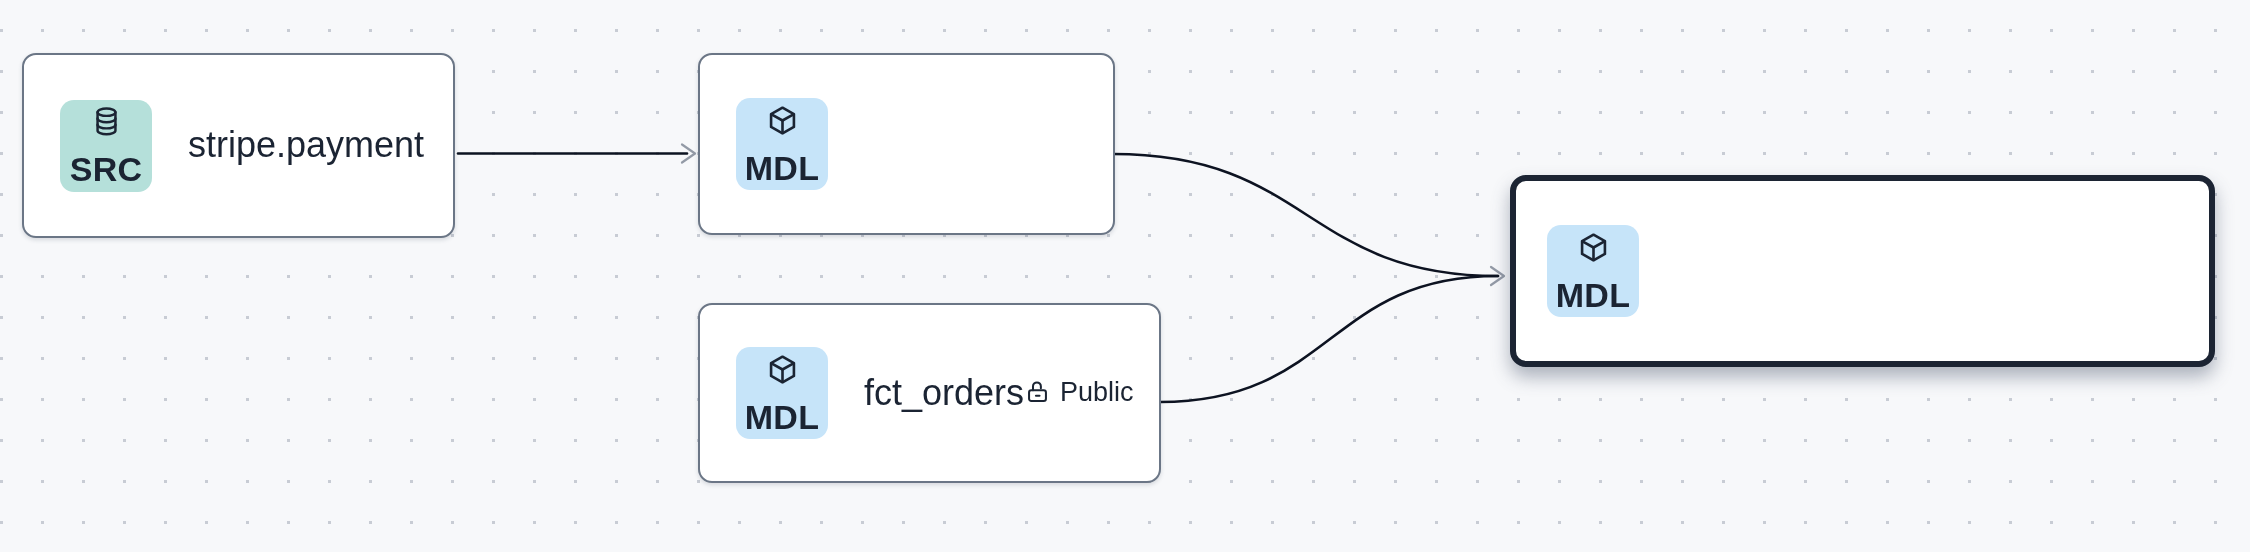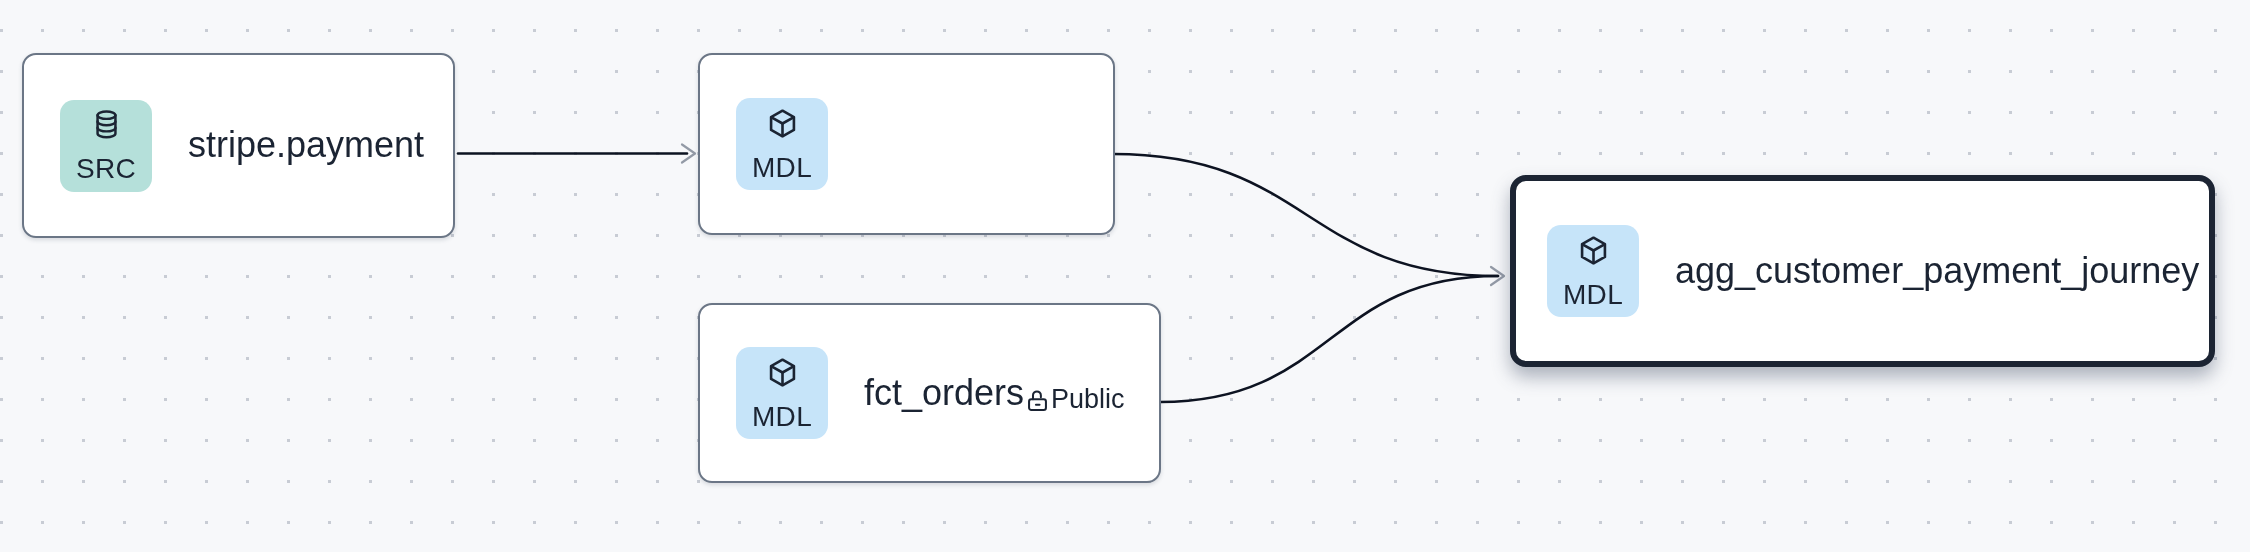--- a/index.html
+++ b/index.html
@@ -52,25 +52,25 @@
   #node-agg-customer-payment-journey{left:1510px;top:175px;width:705px;height:192px}
 
   .badge{
     width:92px;height:92px;border-radius:14px;flex:0 0 auto;
     display:flex;flex-direction:column;align-items:center;justify-content:center;
     color:var(--text);
   }
   .badge.src{background:var(--badge-src-bg)}
   .badge.mdl{background:var(--badge-mdl-bg)}
   .badge svg{width:33px;height:33px;stroke:var(--text);fill:none;stroke-linecap:round;stroke-linejoin:round}
-  .badge-label{font-size:28px;font-weight:400;line-height:1;margin-top:14px;letter-spacing:.3px}
+  .badge-label{font-size:34px;font-weight:700;line-height:1;margin-top:14px;letter-spacing:.3px}
 
   .title{font-size:36px;font-weight:500;color:var(--text);white-space:nowrap;line-height:1.18}
   .text-col{display:flex;justify-content:center}
-  .tag-row{display:flex;align-items:flex-end;margin-top:6px;color:var(--text)}
+  .tag-row{display:flex;align-items:flex-start;gap:9px;margin-top:6px;color:var(--text)}
   .tag-row svg{width:27px;height:27px;stroke:var(--text);fill:none;stroke-linecap:round;stroke-linejoin:round}
   .tag-label{font-size:27px;font-weight:500;line-height:1.1}
 </style>
 </head>
 <body>
 
 <div class="canvas">
 
   <svg class="edges" viewBox="0 0 2250 552">
     <path class="edge" d="M458 153.5 H687"></path>
@@ -128,16 +128,15 @@
 
   <div class="node selected" id="node-agg-customer-payment-journey">
     <div class="badge mdl">
       <svg viewBox="0 0 24 24" stroke-width="1.9">
         <path d="M12 2.7 L20.3 7.35 V16.65 L12 21.3 L3.7 16.65 V7.35 Z"></path>
         <path d="M4 7.6 L12 12 L20 7.6"></path>
         <path d="M12 12 V21"></path>
       </svg>
       <span class="badge-label">MDL</span>
     </div>
-    <div class="title">agg_customer_payment_journey</div>
   </div>
 
 </div>
 
 </body></html>

